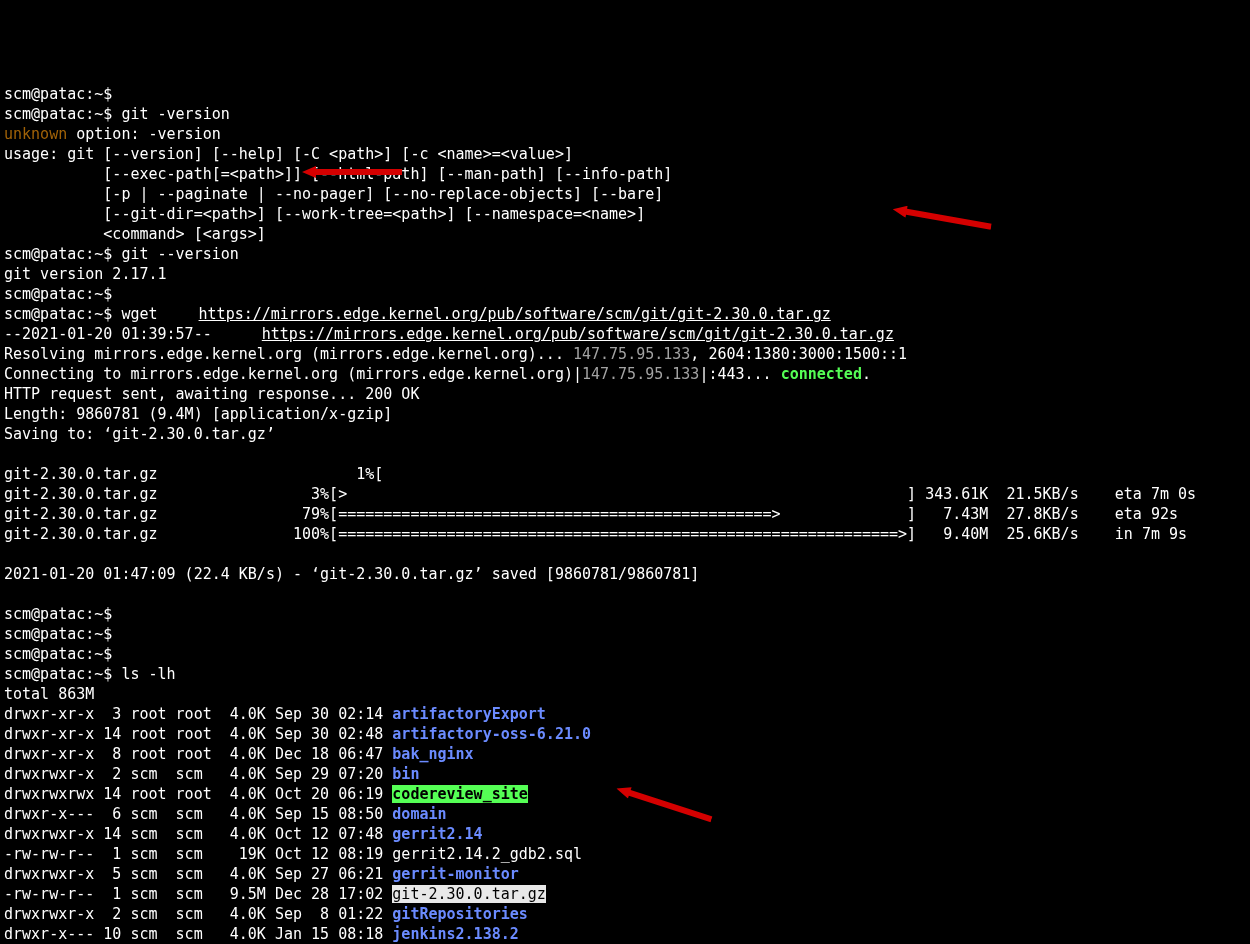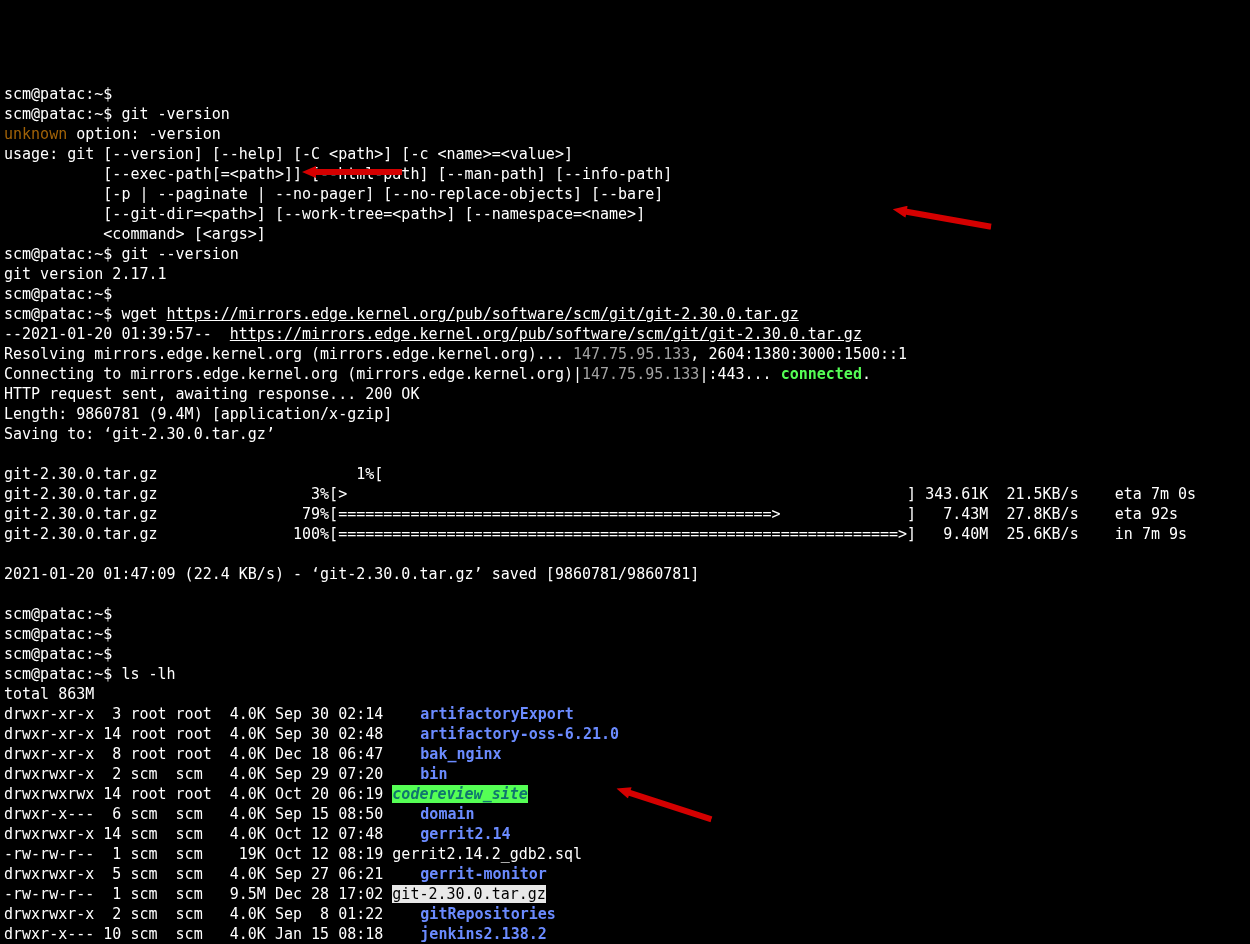--- a/index.html
+++ b/index.html
@@ -11,24 +11,24 @@
     font-size: 15px;
     line-height: 20px;
     width: 1250px;
     box-sizing: border-box;
     white-space: pre;
     position: relative;
   }
   .yellow { color: #a16207; }
   .magenta { color: #a3a3a3; }
   .green { color: #55ff55; font-weight: bold; }
-  .blue { color: #6b8bff; font-weight: 700; margin-left: 28px; }
-  .hlgreen { background: #55ff55; color: #0f766e; font-weight: 700; font-style: italic; }
+  .blue { color: #6b8bff; font-weight: 700; }
+  .hlgreen { background: #55ff55; color: #000000; font-weight: 700; }
   .hlwhite { background: #e8e8e8; color: #000; }
-  .underline { text-decoration: underline; }
+  .underline { text-decoration: underline; margin-left: 32px; }
   .arrow {
     position: absolute;
     width: 100px;
     height: 12px;
     pointer-events: none;
   }
   .arrow svg { width: 100%; height: 100%; display: block; }
 </style>
 </head>
 <body>

